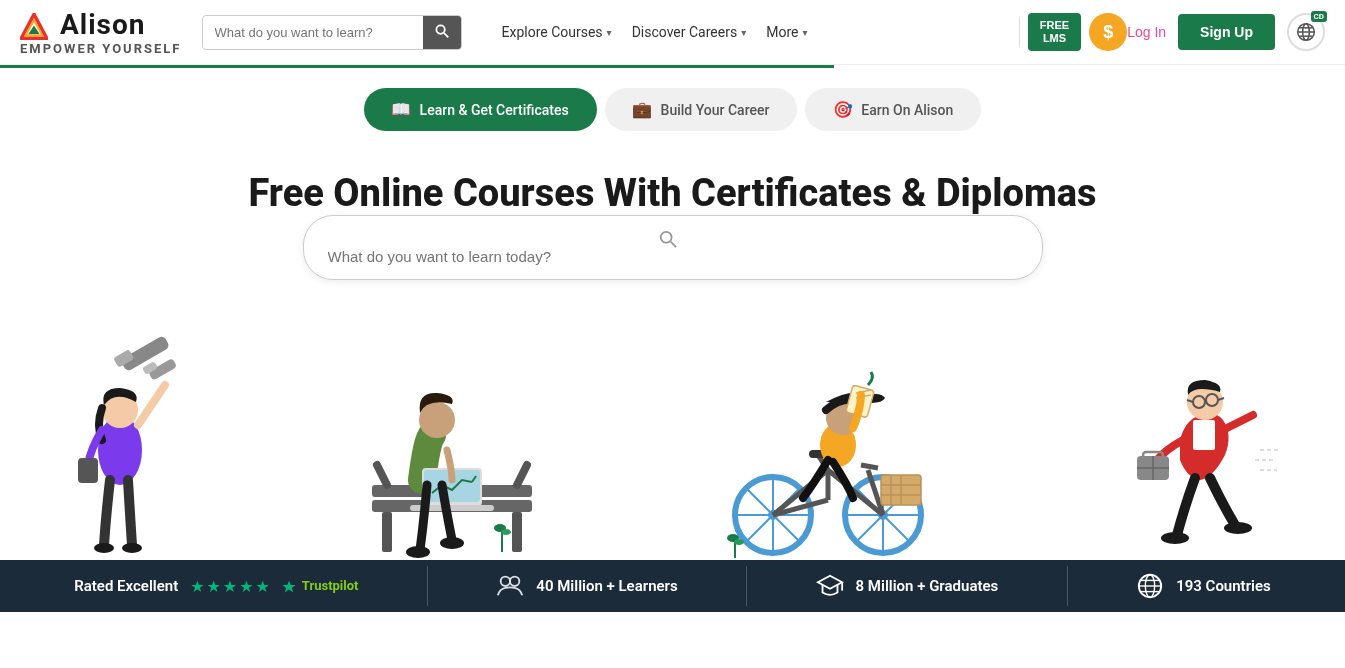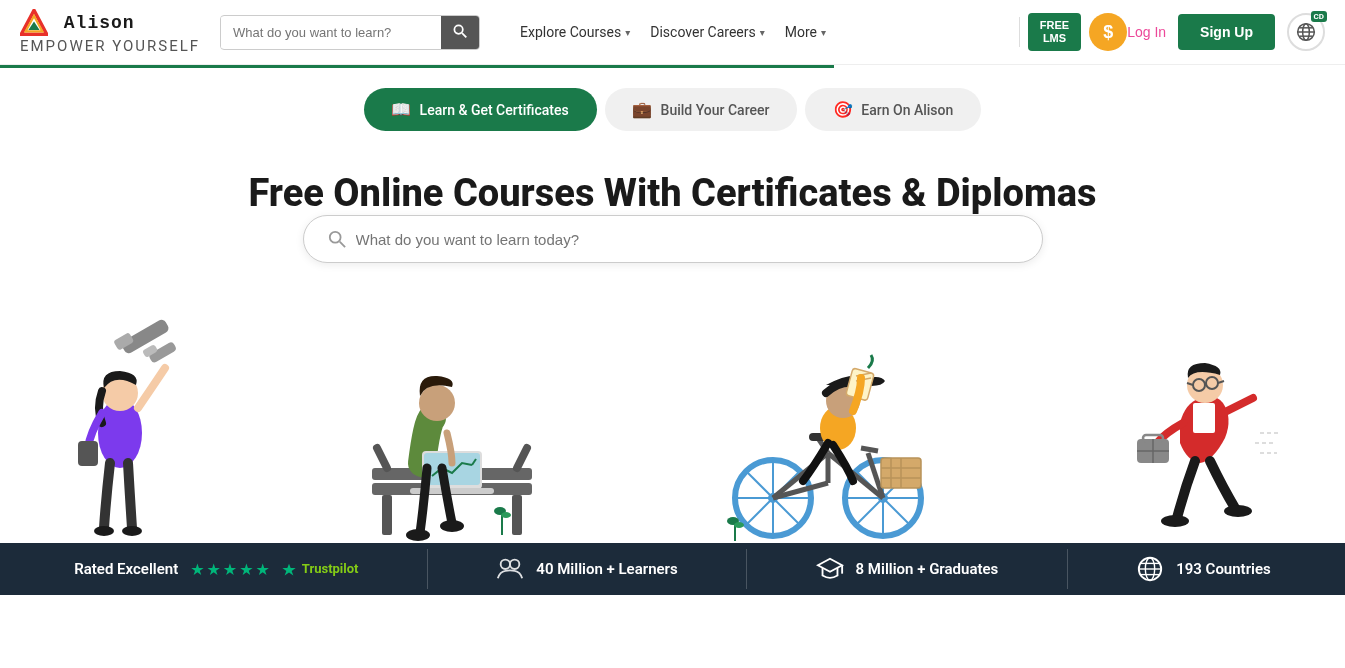--- a/index.html
+++ b/index.html
@@ -17,31 +17,31 @@
       z-index: 10;
     }
     .logo-area {
       display: flex;
       flex-direction: column;
       align-items: flex-start;
       margin-right: 20px;
       min-width: 120px;
     }
     .logo-text {
-      font-size: 18px;
+      font-size: 28px;
       font-weight: 700;
       color: #1a1a1a;
       letter-spacing: 1px;
-      font-family: Liberation Mono, monospace;
     }
     .logo-tagline {
-      font-size: 15px;
+      font-size: 13px;
       color: #555;
       letter-spacing: 2px;
       text-transform: uppercase;
+      font-weight: bold;
     }
     .search-bar {
       display: flex;
       align-items: center;
       border: 1px solid #ccc;
       border-radius: 4px;
       overflow: hidden;
       margin-right: 30px;
       flex: 0 0 260px;
     }
@@ -207,20 +207,21 @@
     .hero-search {
       display: flex;
       align-items: center;
       border: 1px solid #ccc;
       border-radius: 30px;
       padding: 14px 24px;
       max-width: 740px;
       margin: 0 auto 40px;
       background: #fff;
       box-shadow: 0 2px 8px rgba(0,0,0,0.08);
+      flex-direction: column;
     }
     .hero-search input {
       border: none;
       outline: none;
       font-size: 15px;
       color: #666;
       width: 100%;
       background: transparent;
     }
 

